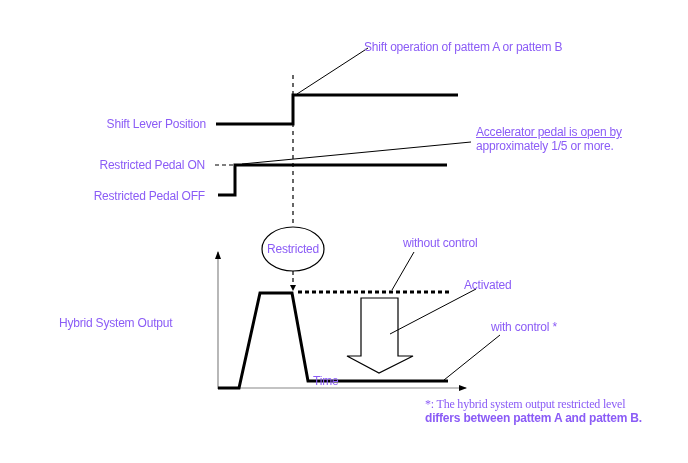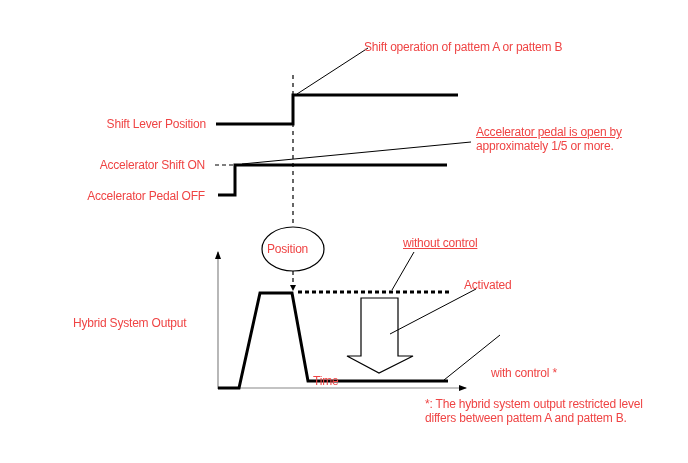--- a/index.html
+++ b/index.html
@@ -1,18 +1,18 @@
 <!DOCTYPE html>
 <html><head>
 <meta charset="utf-8">
 <style>
   html, body { margin: 0; padding: 0; background: #ffffff; }
   body { width: 688px; height: 463px; position: relative; overflow: hidden; font-family: "Liberation Sans", sans-serif; }
   svg { position: absolute; left: 0; top: 0; }
-  .lbl { position: absolute; font-size: 12px; color: #ef4444; white-space: nowrap; line-height: 14px; letter-spacing: -0.2px; }
+  .lbl { position: absolute; font-size: 12px; color: #8b5cf6; white-space: nowrap; line-height: 14px; letter-spacing: -0.2px; }
   .r { text-align: right; }
 </style>
 </head>
 <body>
 
 <svg width="688" height="463" viewBox="0 0 688 463">
   <defs>
     <marker id="ah" markerWidth="8" markerHeight="8" refX="7" refY="4" orient="auto" markerUnits="userSpaceOnUse">
       <path d="M0,1 L8,4 L0,7 Z" fill="#000"></path>
     </marker>
@@ -46,27 +46,27 @@
   <line x1="390" y1="334" x2="476" y2="289" stroke="#000" stroke-width="1"></line>
 </svg>
 
 <div class="lbl" style="left:364px; top:40px;">Shift operation of pattem A or pattem B</div>
 
 <div class="lbl r" style="right:482px; top:117px;">Shift Lever Position</div>
 
 <div class="lbl" style="left:476px; top:125px;text-decoration:underline;">Accelerator pedal is open by</div>
 <div class="lbl" style="left:476px; top:139px;text-align:right;">approximately 1/5 or more.</div>
 
-<div class="lbl r" style="right:483px; top:158px;">Accelerator Shift ON</div>
-<div class="lbl r" style="right:483px; top:189px;">Accelerator Pedal OFF</div>
+<div class="lbl r" style="right:483px; top:158px;">Restricted Pedal ON</div>
+<div class="lbl r" style="right:483px; top:189px;">Restricted Pedal OFF</div>
 
-<div class="lbl" style="left:267px; top:242px;">Position</div>
+<div class="lbl" style="left:267px; top:242px;">Restricted</div>
 
-<div class="lbl" style="left:403px; top:236px;text-decoration:underline;">without control</div>
+<div class="lbl" style="left:403px; top:236px;">without control</div>
 <div class="lbl" style="left:464px; top:278px;">Activated</div>
-<div class="lbl" style="left:491px; top:320px;margin-top:46px;">with control *</div>
+<div class="lbl" style="left:491px; top:320px;">with control *</div>
 
-<div class="lbl" style="left:73px; top:316px;">Hybrid System Output</div>
+<div class="lbl" style="left:59px; top:316px;">Hybrid System Output</div>
 
 <div class="lbl" style="left:313px; top:374px;">Time</div>
 
-<div class="lbl" style="left:425px; top:397px;">*: The hybrid system output restricted level</div>
-<div class="lbl" style="left:425px; top:411px;">differs between pattem A and pattem B.</div>
+<div class="lbl" style="left:425px; top:397px;font-family:Liberation Serif, serif;">*: The hybrid system output restricted level</div>
+<div class="lbl" style="left:425px; top:411px;font-weight:bold;">differs between pattem A and pattem B.</div>
 
 </body></html>

